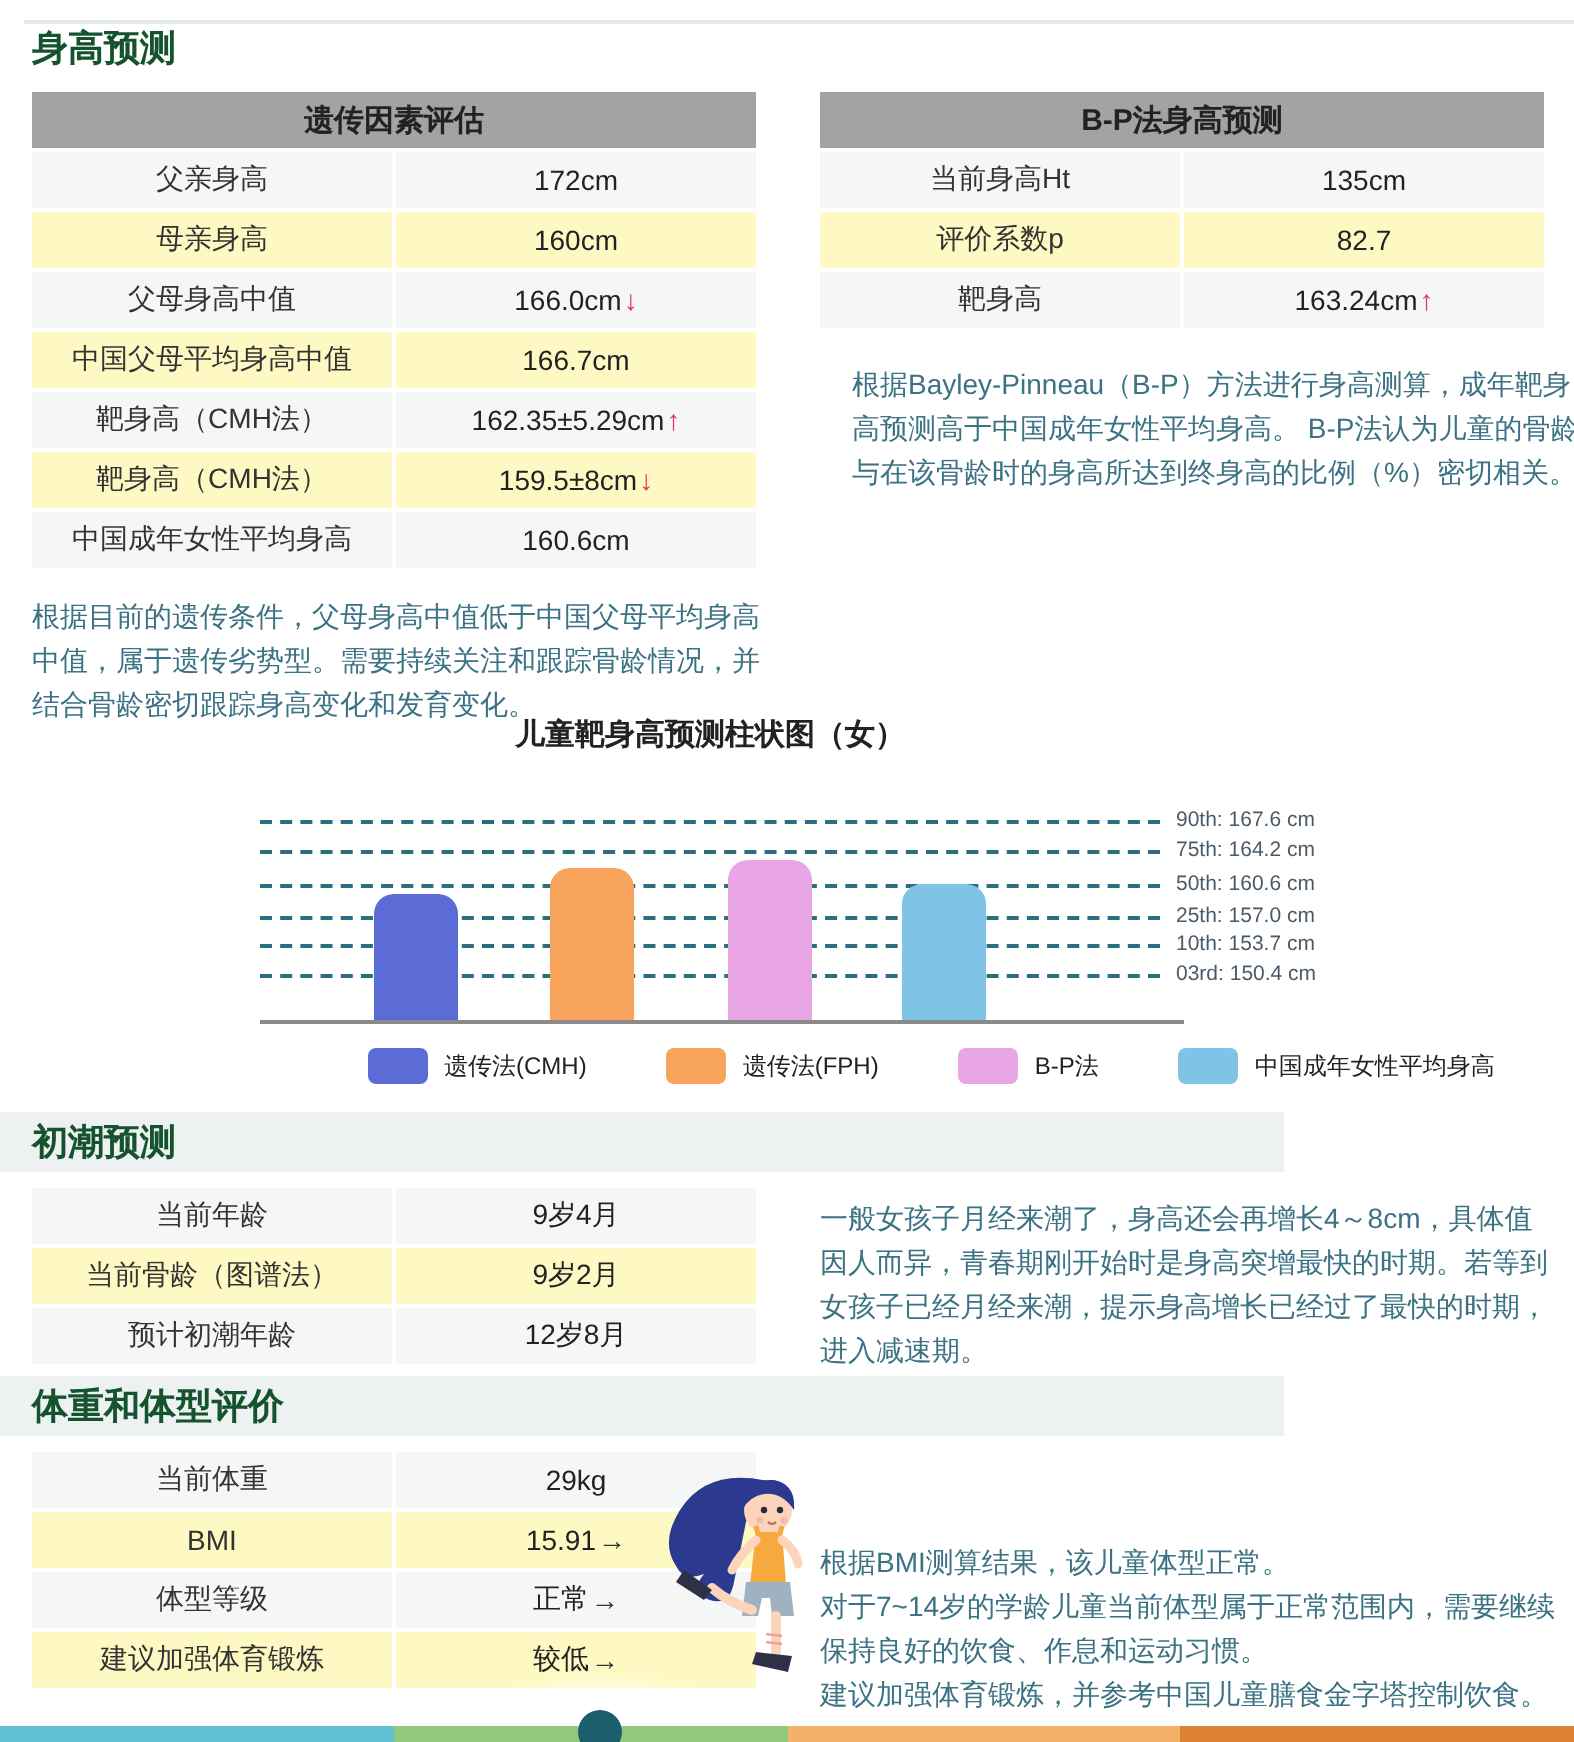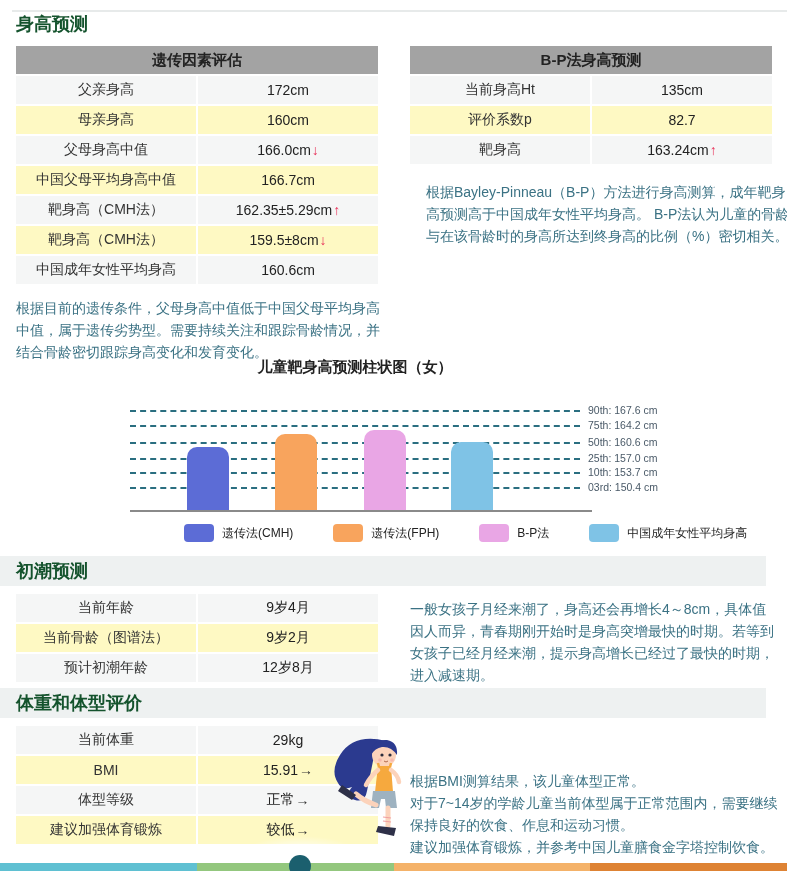--- a/index.html
+++ b/index.html
@@ -1,20 +1,20 @@
 <!DOCTYPE html>
 <html><head>
 <meta charset="utf-8">
 <style>
   html,body{margin:0;padding:0;background:#fff;}
   #page{position:relative;width:787px;height:871px;background:#fff;overflow:hidden;
         font-family:"Liberation Sans","DejaVu Sans",sans-serif;}
   .top-rule{position:absolute;left:12px;top:10px;width:775px;height:2px;background:#e7eaea;}
   .sec-title{position:absolute;left:16px;font-weight:bold;font-size:18px;color:#14532d;}
-  .band{position:absolute;left:0;width:766px;height:30px;background:#eef1f1;}
+  .band{position:absolute;left:0;width:642px;height:30px;background:#eef1f1;}
   .band .sec-title{position:static;line-height:30px;padding-left:16px;display:block;}
   
   .dtable{position:absolute;width:362px;}
   .thead{height:28px;margin-bottom:2px;background:#a3a3a3;display:flex;align-items:center;
          justify-content:center;font-weight:bold;font-size:15px;color:#222;}
   .trow{display:flex;height:28px;margin-bottom:2px;}
   .tcell{display:flex;align-items:center;justify-content:center;font-size:14px;color:#333;}
   .tlabel{width:180px;margin-right:2px;}
   .tvalue{flex:1;color:#222;}
   .shade-a .tcell{background:#f5f6f6;}

